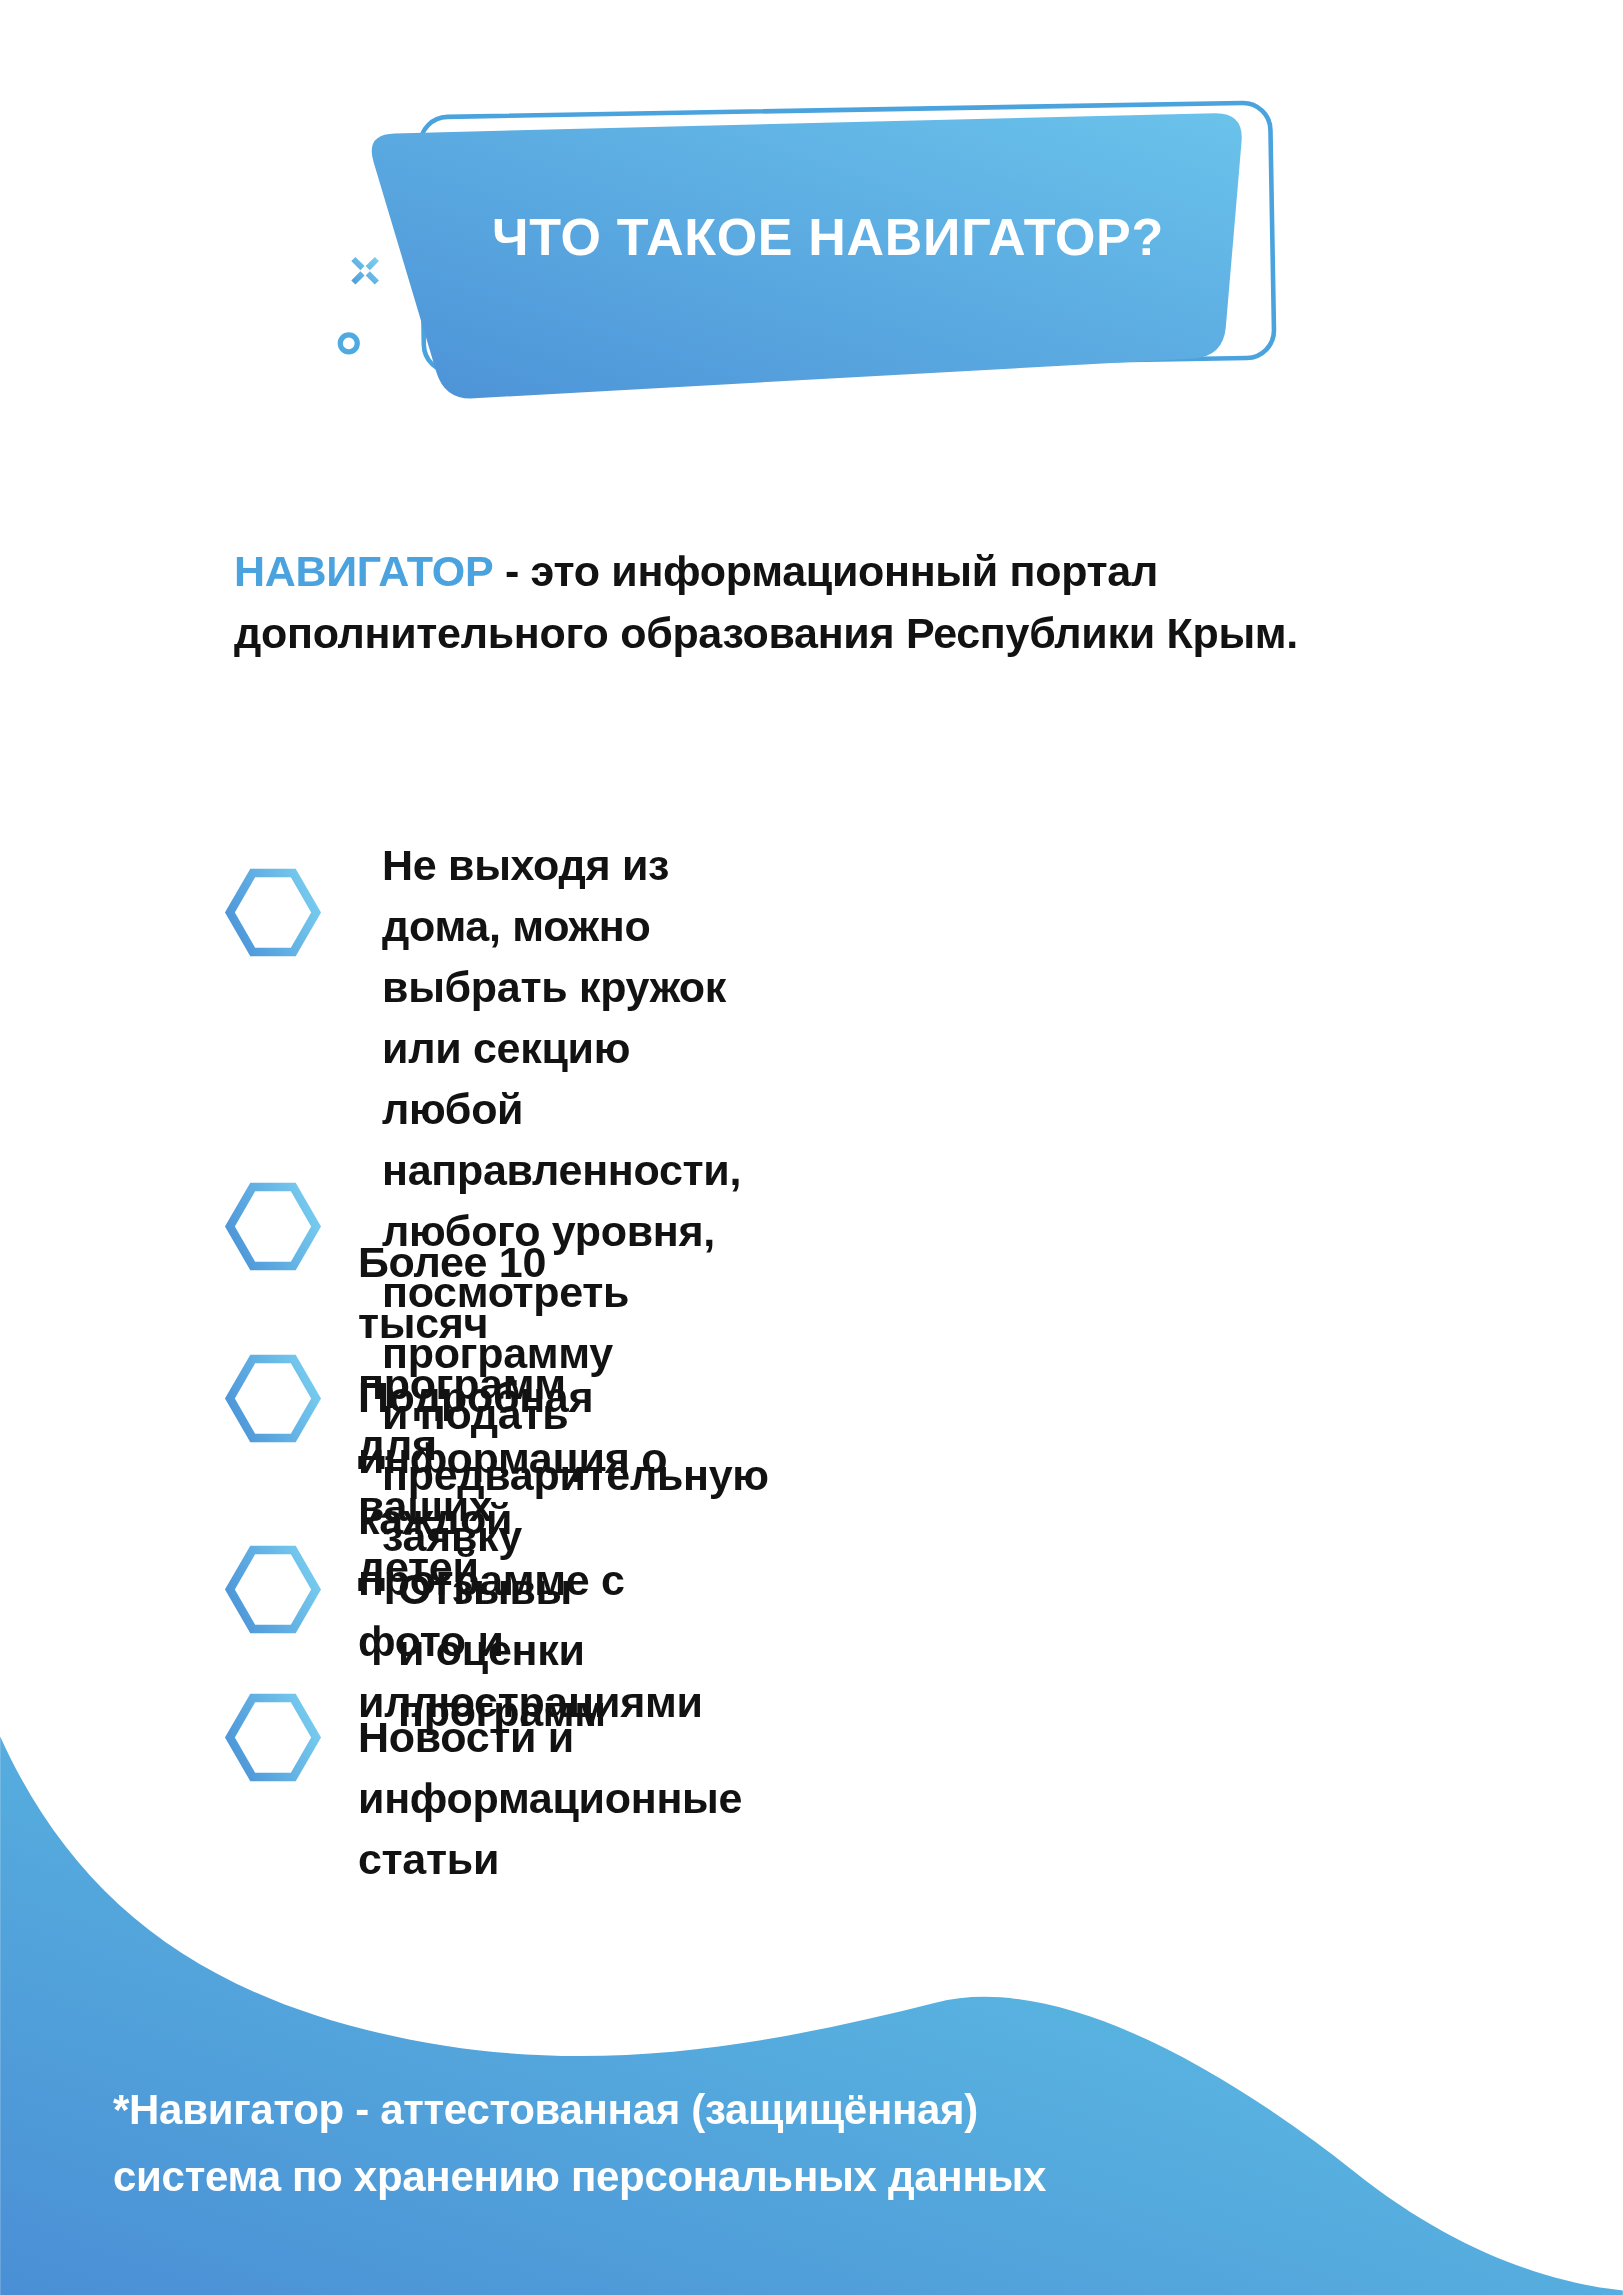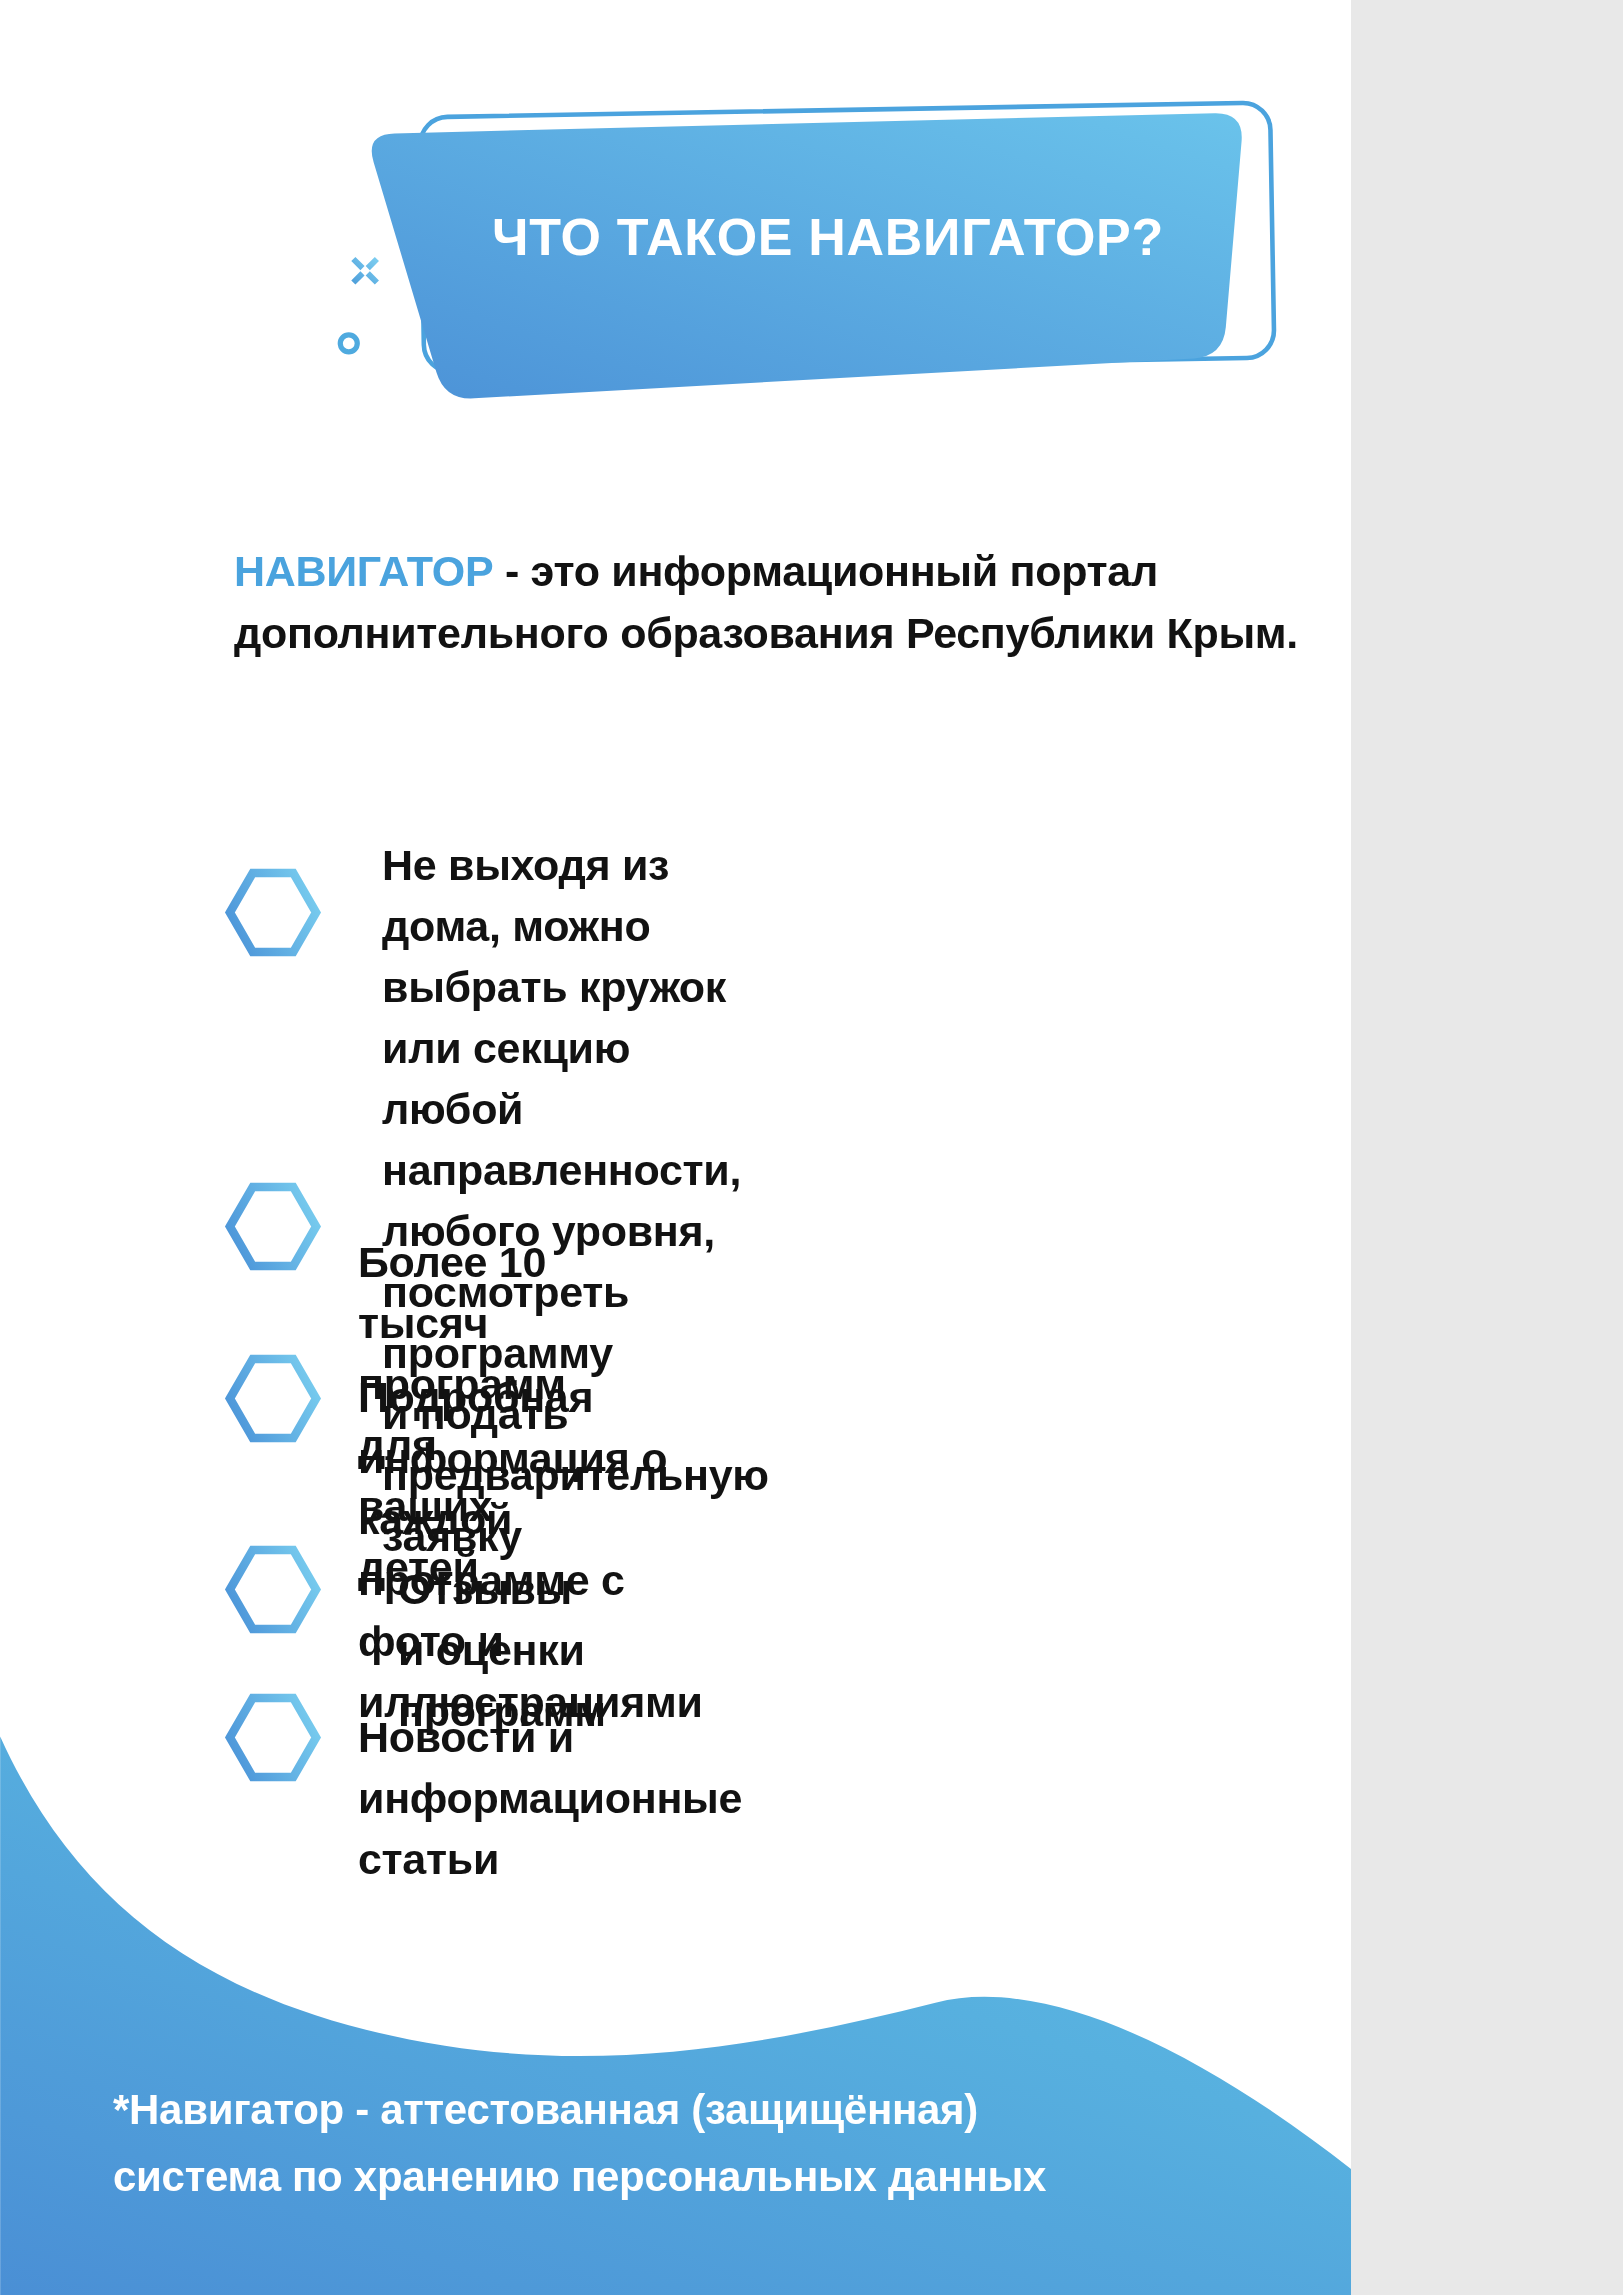--- a/index.html
+++ b/index.html
@@ -1,18 +1,18 @@
 <!DOCTYPE html>
 <html style="font-size:10.5px"><head>
 <meta charset="utf-8">
 <style>
   html, body { margin: 0; padding: 0; background: #e8e8e8; }
   .page {
     position: relative;
-    width: 1351px;
+    width: 1623px;
     height: 2295px;
     background: #ffffff;
     overflow: hidden;
     font-family: "Liberation Sans", "DejaVu Sans", sans-serif;
   }
   .bg-art {
     position: absolute;
     left: 0; top: 0;
     width: 1623px; height: 2295px;
     display: block;

